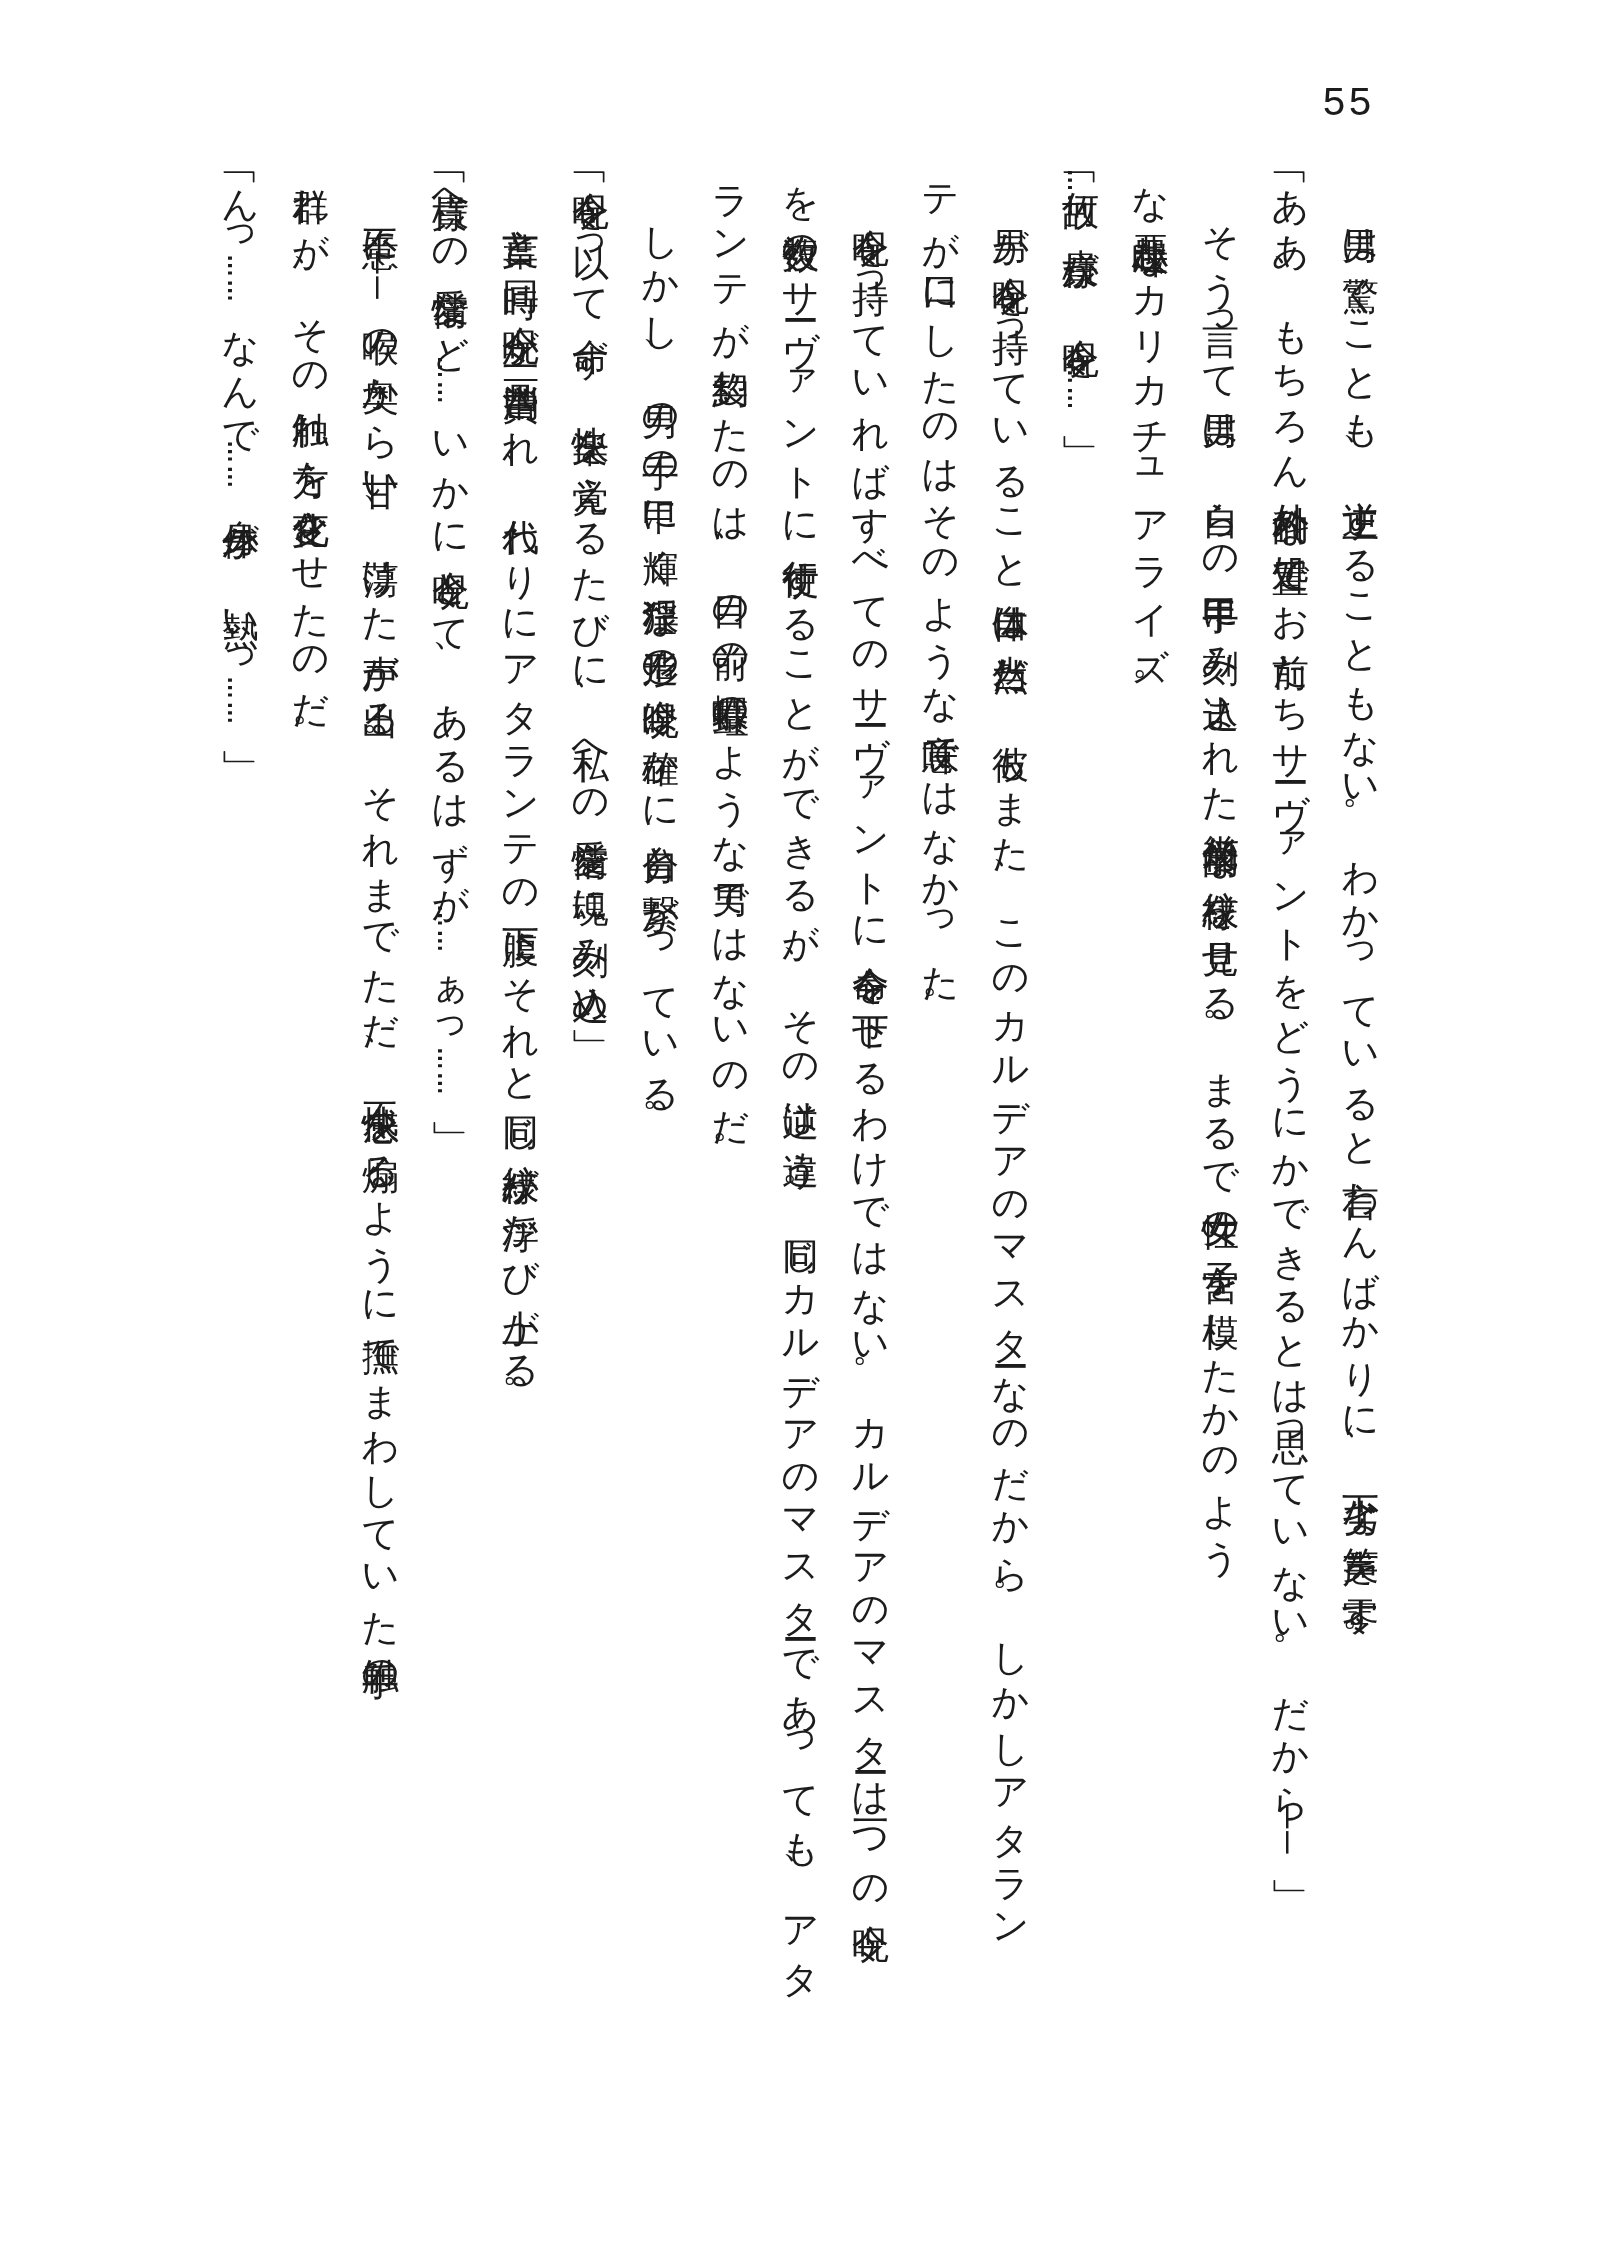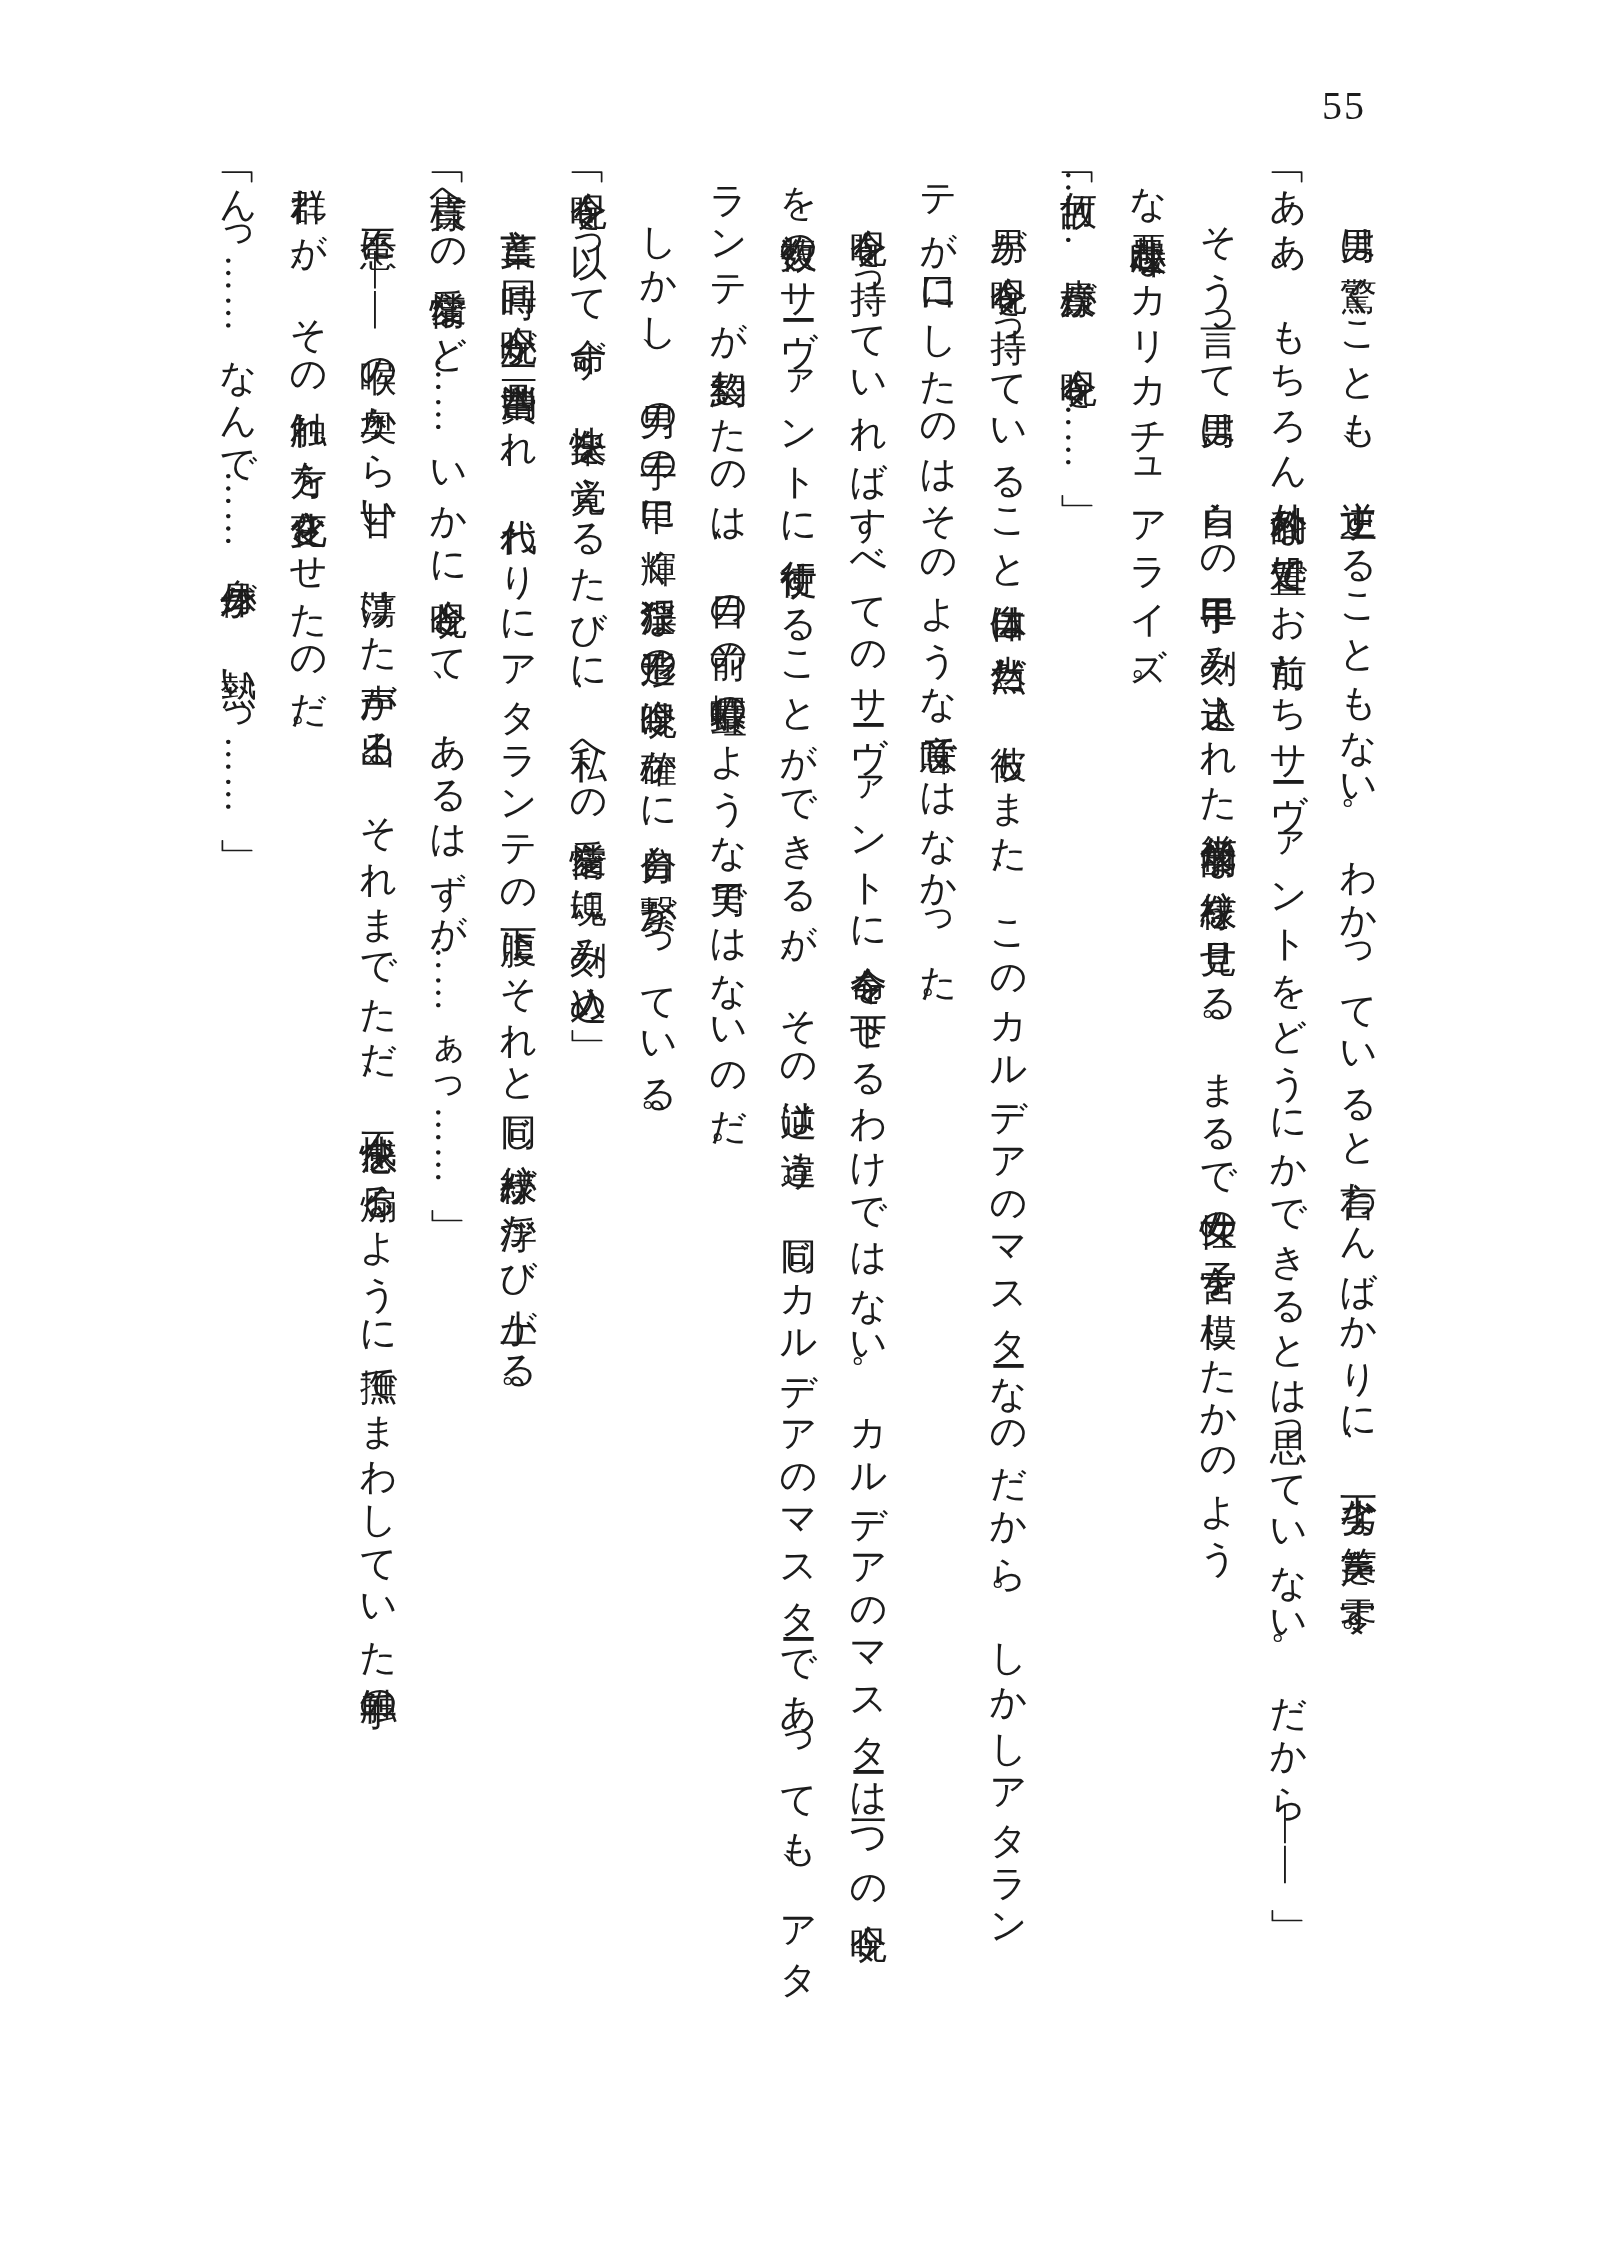--- a/index.html
+++ b/index.html
@@ -6,21 +6,21 @@
     margin: 0;
     padding: 0;
     background: #ffffff;
   }
   .page {
     position: relative;
     width: 1600px;
     height: 2264px;
     background: #ffffff;
     overflow: hidden;
-    font-family: Liberation Serif, serif;
+    font-family: Liberation Mono, monospace;
     color: #1c1c1c;
   }
   .page-number {
     position: absolute;
     top: 82px;
     left: 1322px;
     font-size: 40px;
     letter-spacing: 2px;
     color: #1c1c1c;
   }

